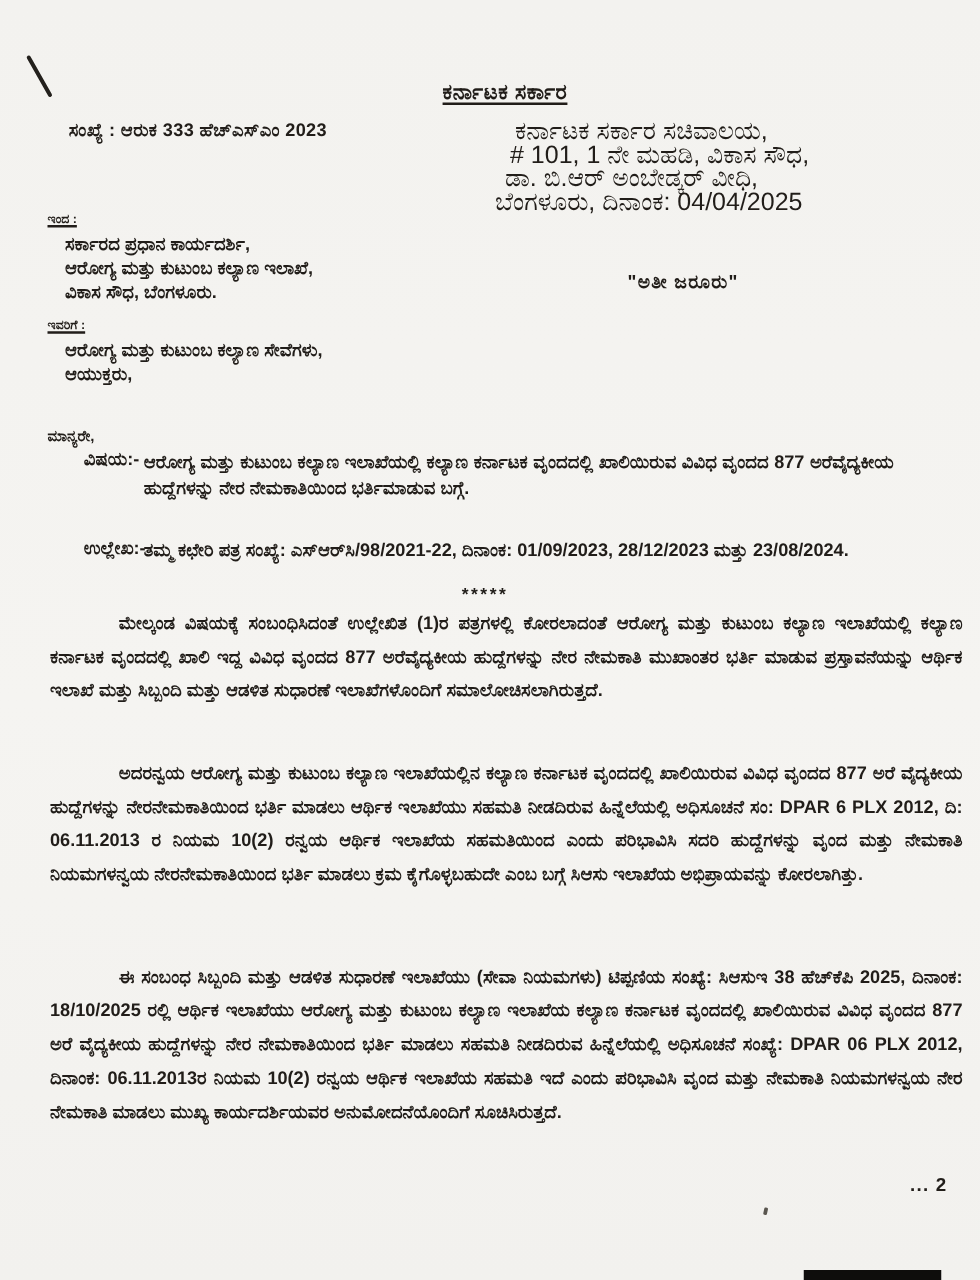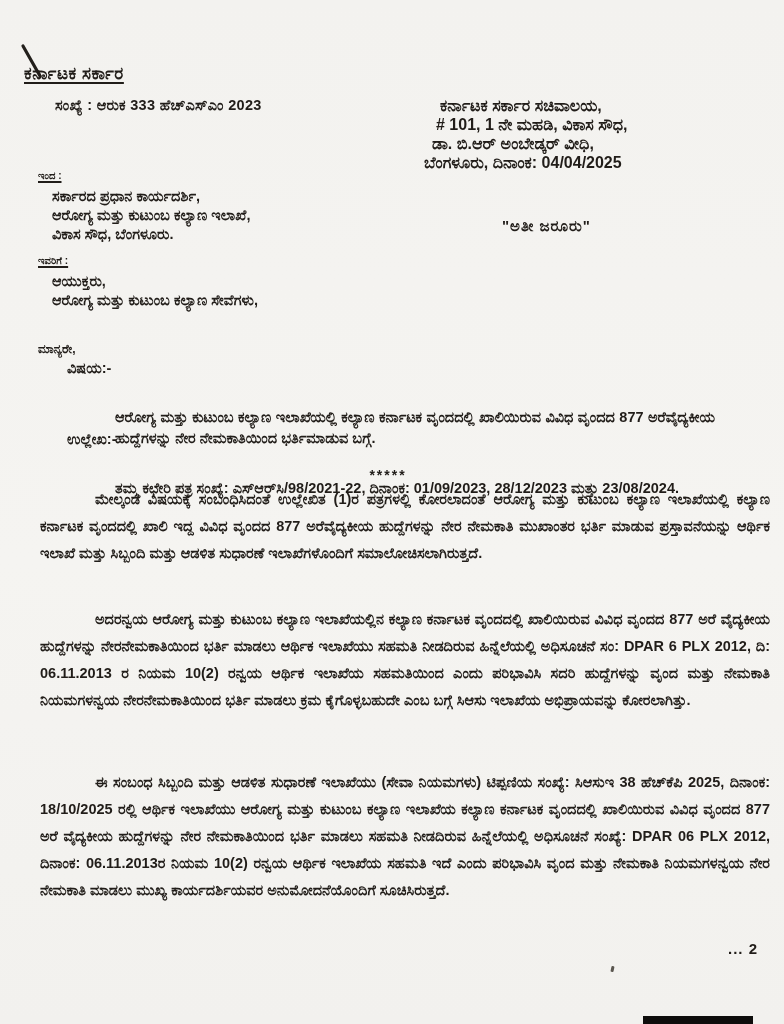--- a/index.html
+++ b/index.html
@@ -15,42 +15,43 @@
     background: linear-gradient(180deg, #f3f2ef 0%, #f5f4f1 55%, #f2f1ee 100%);
     color: #211d19;
     overflow: hidden;
   }
   .abs { position: absolute; }
 
   .corner-mark { top: 38px; left: 18px; }
 
   .doc-title {
     top: 64px; left: 2px; right: 0;
+    text-align: center;
     font-size: 17px;
     font-weight: 700;
     letter-spacing: 0.5px;
     padding-left: 22px;
   }
   .doc-title span {
     text-decoration: underline;
     text-decoration-thickness: 1.5px;
     text-underline-offset: 3px;
   }
 
   .letter-no {
     top: 97px; left: 55px;
     font-size: 14.5px;
     font-weight: 700;
     letter-spacing: 0.3px;
   }
 
   .addr {
-    top: 96px; left: 424px;
-    font-size: 16px;
-    font-weight: 700;
+    top: 96px; left: 396px;
+    font-size: 20px;
+    font-weight: 400;
     line-height: 19px;
     white-space: nowrap;
   }
   .addr .l1 { padding-left: 16px; }
   .addr .l2 { padding-left: 12px; }
   .addr .l3 { padding-left: 8px; }
 
   .sec-label {
     font-size: 10px;
     font-weight: 700;
@@ -70,21 +71,21 @@
     letter-spacing: 1px;
   }
 
   .to-label { top: 255px; left: 38px; }
   .to-block { top: 272px; left: 52px; font-size: 14.5px; font-weight: 600; line-height: 19px; white-space: nowrap; }
 
   .salutation { top: 342px; left: 38px; font-size: 12px; font-weight: 600; }
 
   .hang-block { display: flex; font-size: 14.5px; font-weight: 600; }
   .hang-block .lbl { flex: none; width: 48px; font-weight: 700; }
-  .hang-block .txt { flex: 1; text-align: justify; line-height: 21px; margin-top: 47px; }
+  .hang-block .txt { flex: 1; text-align: justify; line-height: 21px; }
 
   .subject-block { top: 360px; left: 67px; width: 648px; }
   .reference-block { top: 431px; left: 67px; width: 648px; }
 
   .stars {
     top: 467px; left: 0; right: 8px;
     text-align: center;
     font-size: 14px;
     font-weight: 700;
     letter-spacing: 2px;
@@ -153,22 +154,22 @@
     <div>ಆರೋಗ್ಯ ಮತ್ತು ಕುಟುಂಬ ಕಲ್ಯಾಣ ಇಲಾಖೆ,</div>
     <div>ವಿಕಾಸ ಸೌಧ, ಬೆಂಗಳೂರು.</div>
   </div>
 
   <div class="abs urgent">"ಅತೀ ಜರೂರು"</div>
 
   <div class="abs sec-label to-label">
     <span>ಇವರಿಗೆ :</span>
   </div>
   <div class="abs to-block">
+    <div>ಆರೋಗ್ಯ ಮತ್ತು ಕುಟುಂಬ ಕಲ್ಯಾಣ ಸೇವೆಗಳು,</div>
     <div>ಆಯುಕ್ತರು,</div>
-    <div>ಆರೋಗ್ಯ ಮತ್ತು ಕುಟುಂಬ ಕಲ್ಯಾಣ ಸೇವೆಗಳು,</div>
   </div>
 
   <div class="abs salutation">ಮಾನ್ಯರೇ,</div>
 
   <div class="abs hang-block subject-block">
     <div class="lbl">ವಿಷಯ:-</div>
     <div class="txt">ಆರೋಗ್ಯ ಮತ್ತು ಕುಟುಂಬ ಕಲ್ಯಾಣ ಇಲಾಖೆಯಲ್ಲಿ ಕಲ್ಯಾಣ ಕರ್ನಾಟಕ ವೃಂದದಲ್ಲಿ ಖಾಲಿಯಿರುವ ವಿವಿಧ ವೃಂದದ 877 ಅರೆವೈದ್ಯಕೀಯ ಹುದ್ದೆಗಳನ್ನು ನೇರ ನೇಮಕಾತಿಯಿಂದ ಭರ್ತಿಮಾಡುವ ಬಗ್ಗೆ.</div>
   </div>
 
   <div class="abs hang-block reference-block">

